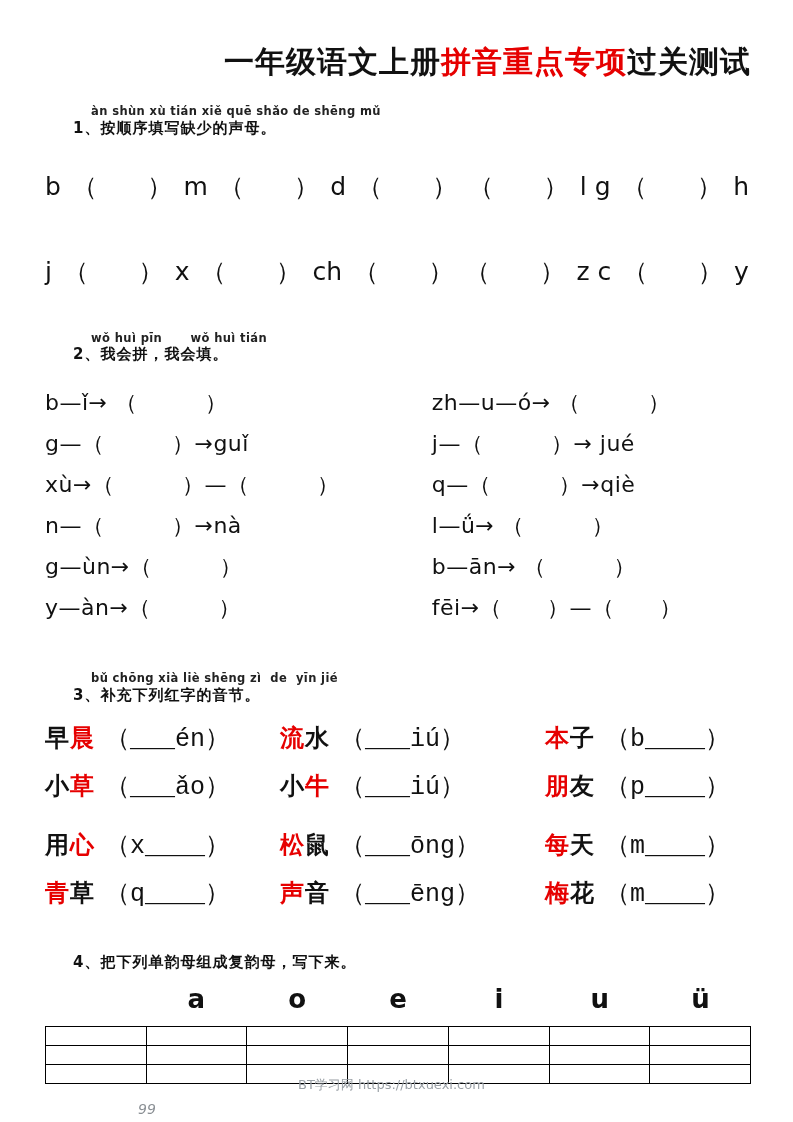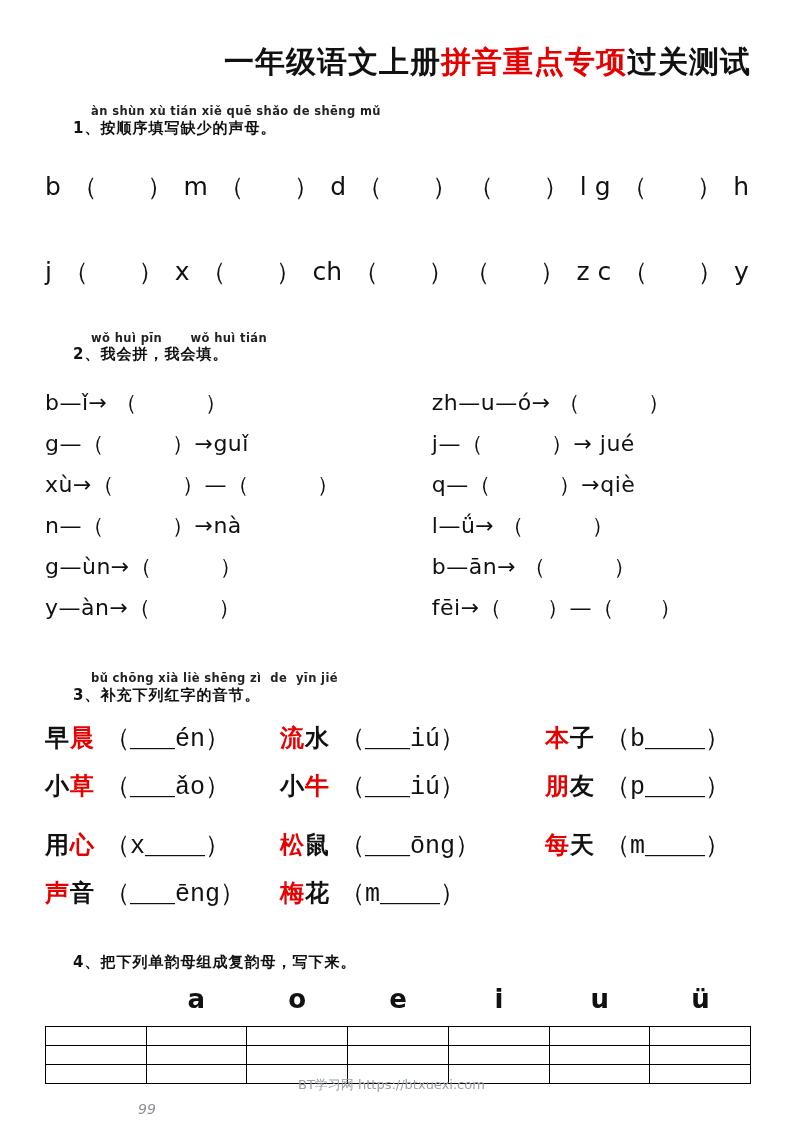--- a/index.html
+++ b/index.html
@@ -224,20 +224,24 @@
       </div>
       <div class="s3-item">
         <span class="s3-word"><span></span><span class="red">松</span><span>鼠</span></span>
         <span class="s3-blank">（___ōng）</span>
       </div>
       <div class="s3-item">
         <span class="s3-word"><span></span><span class="red">每</span><span>天</span></span>
         <span class="s3-blank">（m____）</span>
       </div>
       <div class="s3-item">
+        <span class="s3-word"><span></span><span class="red">青</span><span>草</span></span>
+        <span class="s3-blank">（q____）</span>
+      </div>
+      <div class="s3-item">
         <span class="s3-word"><span></span><span class="red">声</span><span>音</span></span>
         <span class="s3-blank">（___ēng）</span>
       </div>
       <div class="s3-item">
         <span class="s3-word"><span></span><span class="red">梅</span><span>花</span></span>
         <span class="s3-blank">（m____）</span>
       </div>
     </div>
   </section>
 

